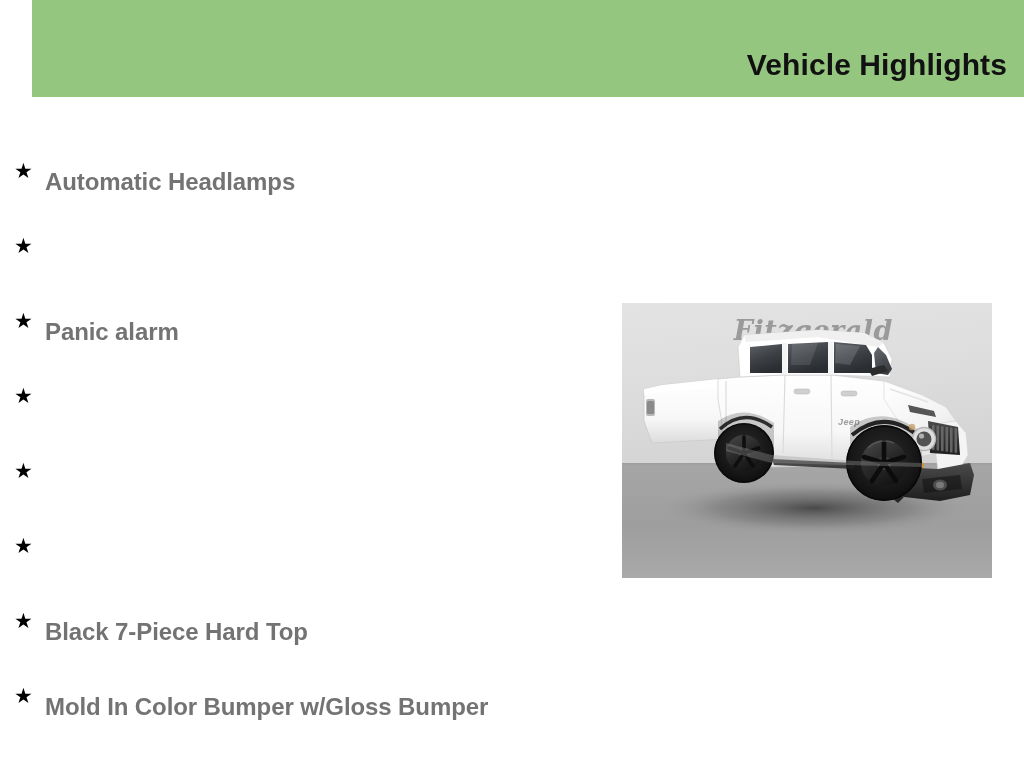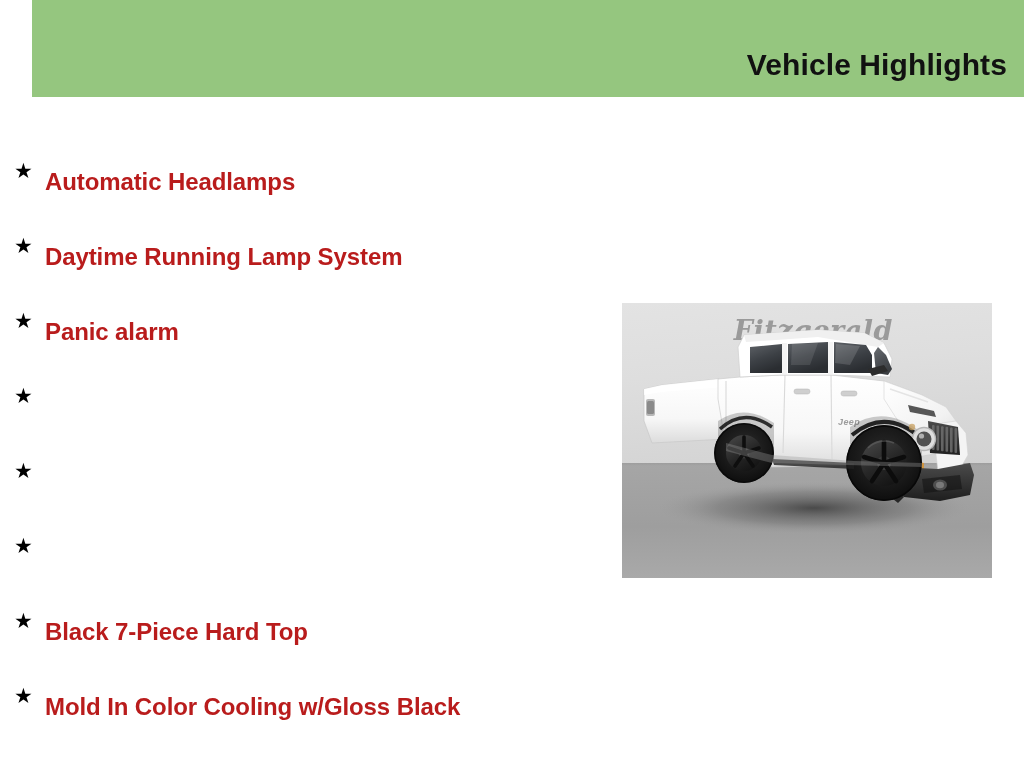--- a/index.html
+++ b/index.html
@@ -64,21 +64,21 @@
     color: #000000;
     text-align: left;
     padding-top: 25px;
   }
   .highlight-label {
     flex: 1 1 auto;
     font-size: 24px;
     font-weight: bold;
     line-height: 31px;
     padding-top: 36px;
-    color: #b91c1c;
+    color: #737373;
     letter-spacing: -0.1px;
   }
   
   .highlight-item.wrap {
     height: 95px;
   }
   .highlight-item.wrap .highlight-label {
     max-width: 445px;
   }
 
@@ -156,21 +156,20 @@
 
 <ul class="highlights-list">
 
   <li class="highlight-item">
     <span class="bullet-star">★</span>
     <span class="highlight-label">Automatic Headlamps</span>
   </li>
 
   <li class="highlight-item">
     <span class="bullet-star">★</span>
-    <span class="highlight-label">Daytime Running Lamp System</span>
   </li>
 
   <li class="highlight-item">
     <span class="bullet-star">★</span>
     <span class="highlight-label">Panic alarm</span>
   </li>
 
   <li class="highlight-item">
     <span class="bullet-star">★</span>
   </li>
@@ -183,21 +182,21 @@
     <span class="bullet-star">★</span>
   </li>
 
   <li class="highlight-item">
     <span class="bullet-star">★</span>
     <span class="highlight-label">Black 7-Piece Hard Top</span>
   </li>
 
   <li class="highlight-item wrap">
     <span class="bullet-star">★</span>
-    <span class="highlight-label">Mold In Color Cooling w/Gloss Black</span>
+    <span class="highlight-label">Mold In Color Bumper w/Gloss Bumper</span>
   </li>
 
 </ul>
 
 <div class="vehicle-photo">
   <div class="photo-wall"></div>
   <div class="photo-floor"></div>
   <div class="photo-floor-seam"></div>
 
   <div class="photo-watermark">

